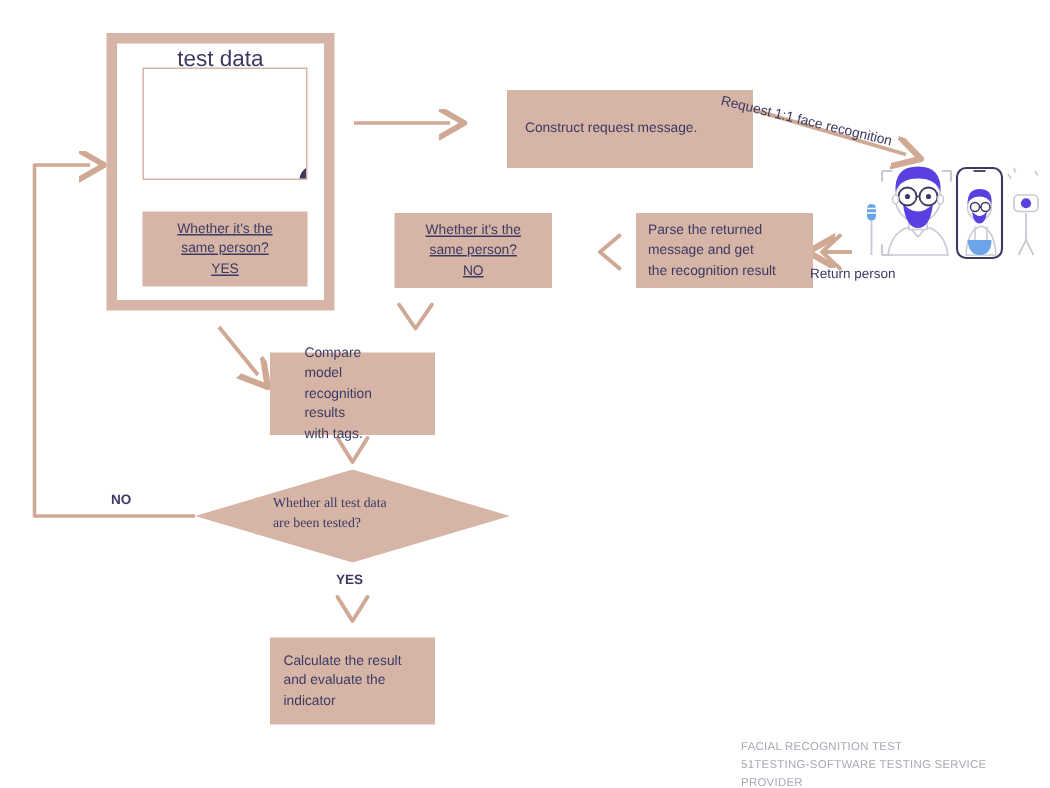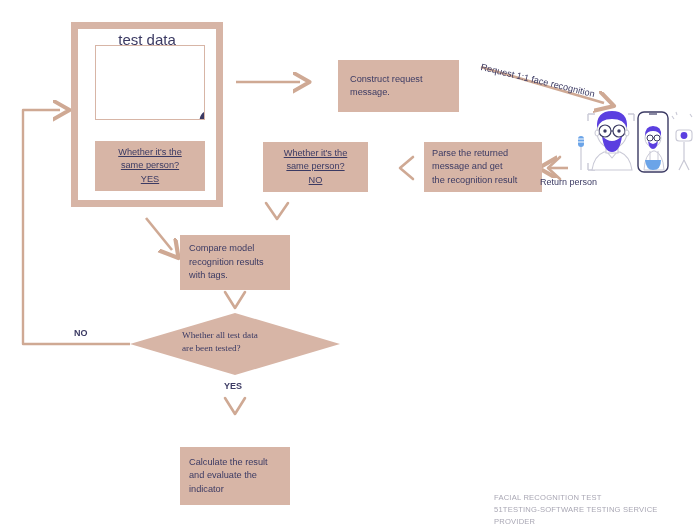--- a/index.html
+++ b/index.html
@@ -43,25 +43,25 @@
   #testdata-imgbox{
     position:absolute;left:95px;top:45px;width:110px;height:75px;
     border:1px solid #d7b5a6;background:#fff;box-sizing:border-box;
     overflow:hidden;
   }
   #testdata-verdict{
     left:95px;top:141px;width:110px;height:50px;
     padding:4px 8px;
   }
 
-  #construct-box{left:338px;top:60px;width:121px;height:52px;padding:4px 12px;}
+  #construct-box{left:338px;top:60px;width:164px;height:52px;padding:4px 12px;}
   #parse-box{left:424px;top:142px;width:118px;height:50px;padding:5px 8px;}
   #verdict-no{left:263px;top:142px;width:105px;height:50px;padding:4px 8px;}
-  #compare-box{left:180px;top:235px;width:110px;height:55px;padding:5px 9px;}
-  #calculate-box{left:180px;top:425px;width:110px;height:58px;padding:5px 9px;margin-top:22px;}
+  #compare-box{left:180px;top:235px;width:110px;height:55px;padding:5px 23px;}
+  #calculate-box{left:180px;top:425px;width:110px;height:58px;padding:5px 9px;}
 
   .diamond{
     position:absolute;
     color:#3b3a63;font-size:9.2px;line-height:1.45;font-family:Liberation Serif, serif;
   }
   #decision-all{left:130px;top:313px;width:210px;height:62px;}
   #decision-all .dshape{
     position:absolute;inset:0;
     background:#d7b5a6;
     clip-path:polygon(50% 0%,100% 50%,50% 100%,0% 50%);

